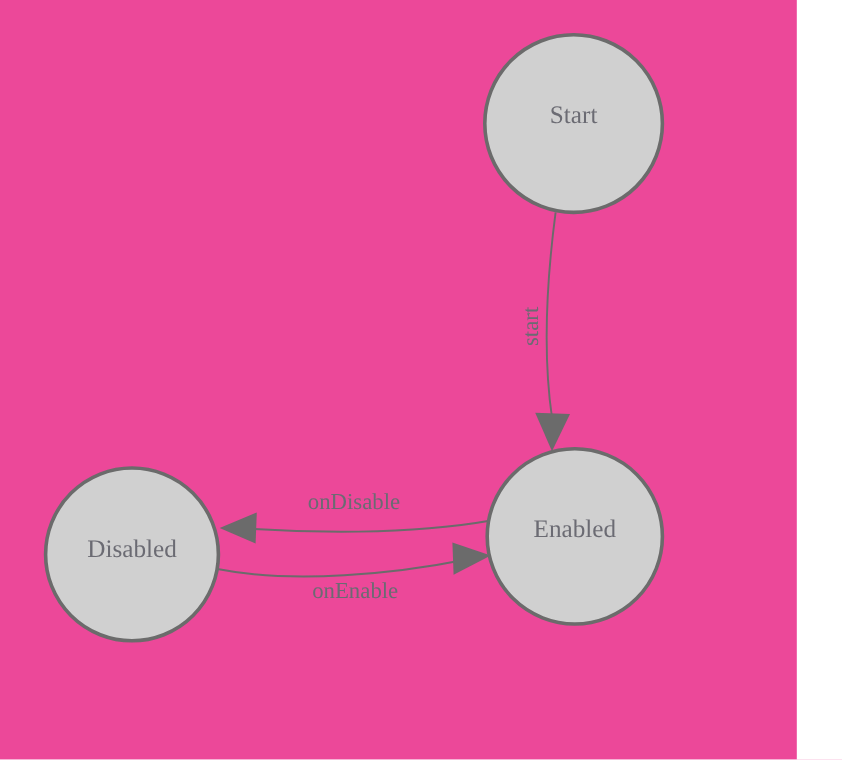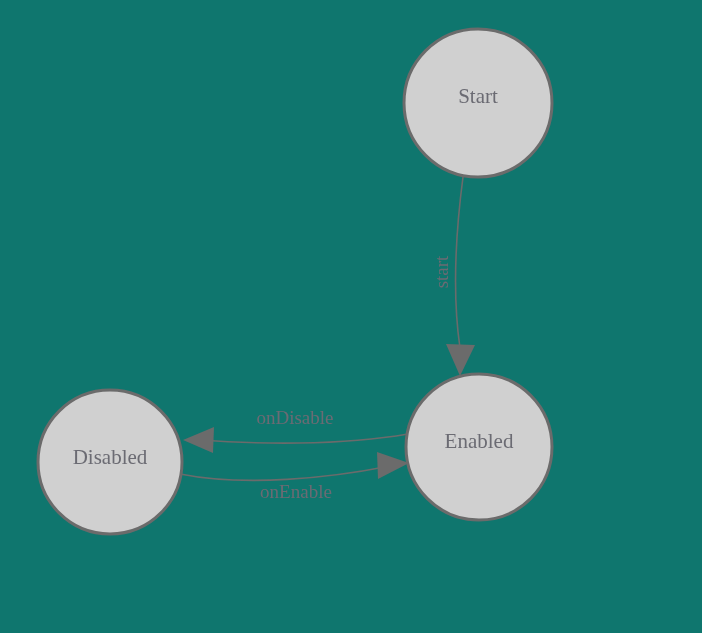--- a/index.html
+++ b/index.html
@@ -9,23 +9,24 @@
     background: #ffffff;
   }
   body {
     width: 702px;
     height: 633px;
     overflow: hidden;
     font-family: "Liberation Serif", "DejaVu Serif", serif;
   }
   #diagram-canvas {
     position: relative;
-    width: 702px;
+    width: 636px;
     height: 633px;
-    background: #0f766e;
+    background: #ec4899;
+    padding-left: 28px;
   }
   svg.diagram-svg {
     position: absolute;
     top: 0;
     left: 0;
     width: 702px;
     height: 633px;
     display: block;
   }
   .state-circle {

